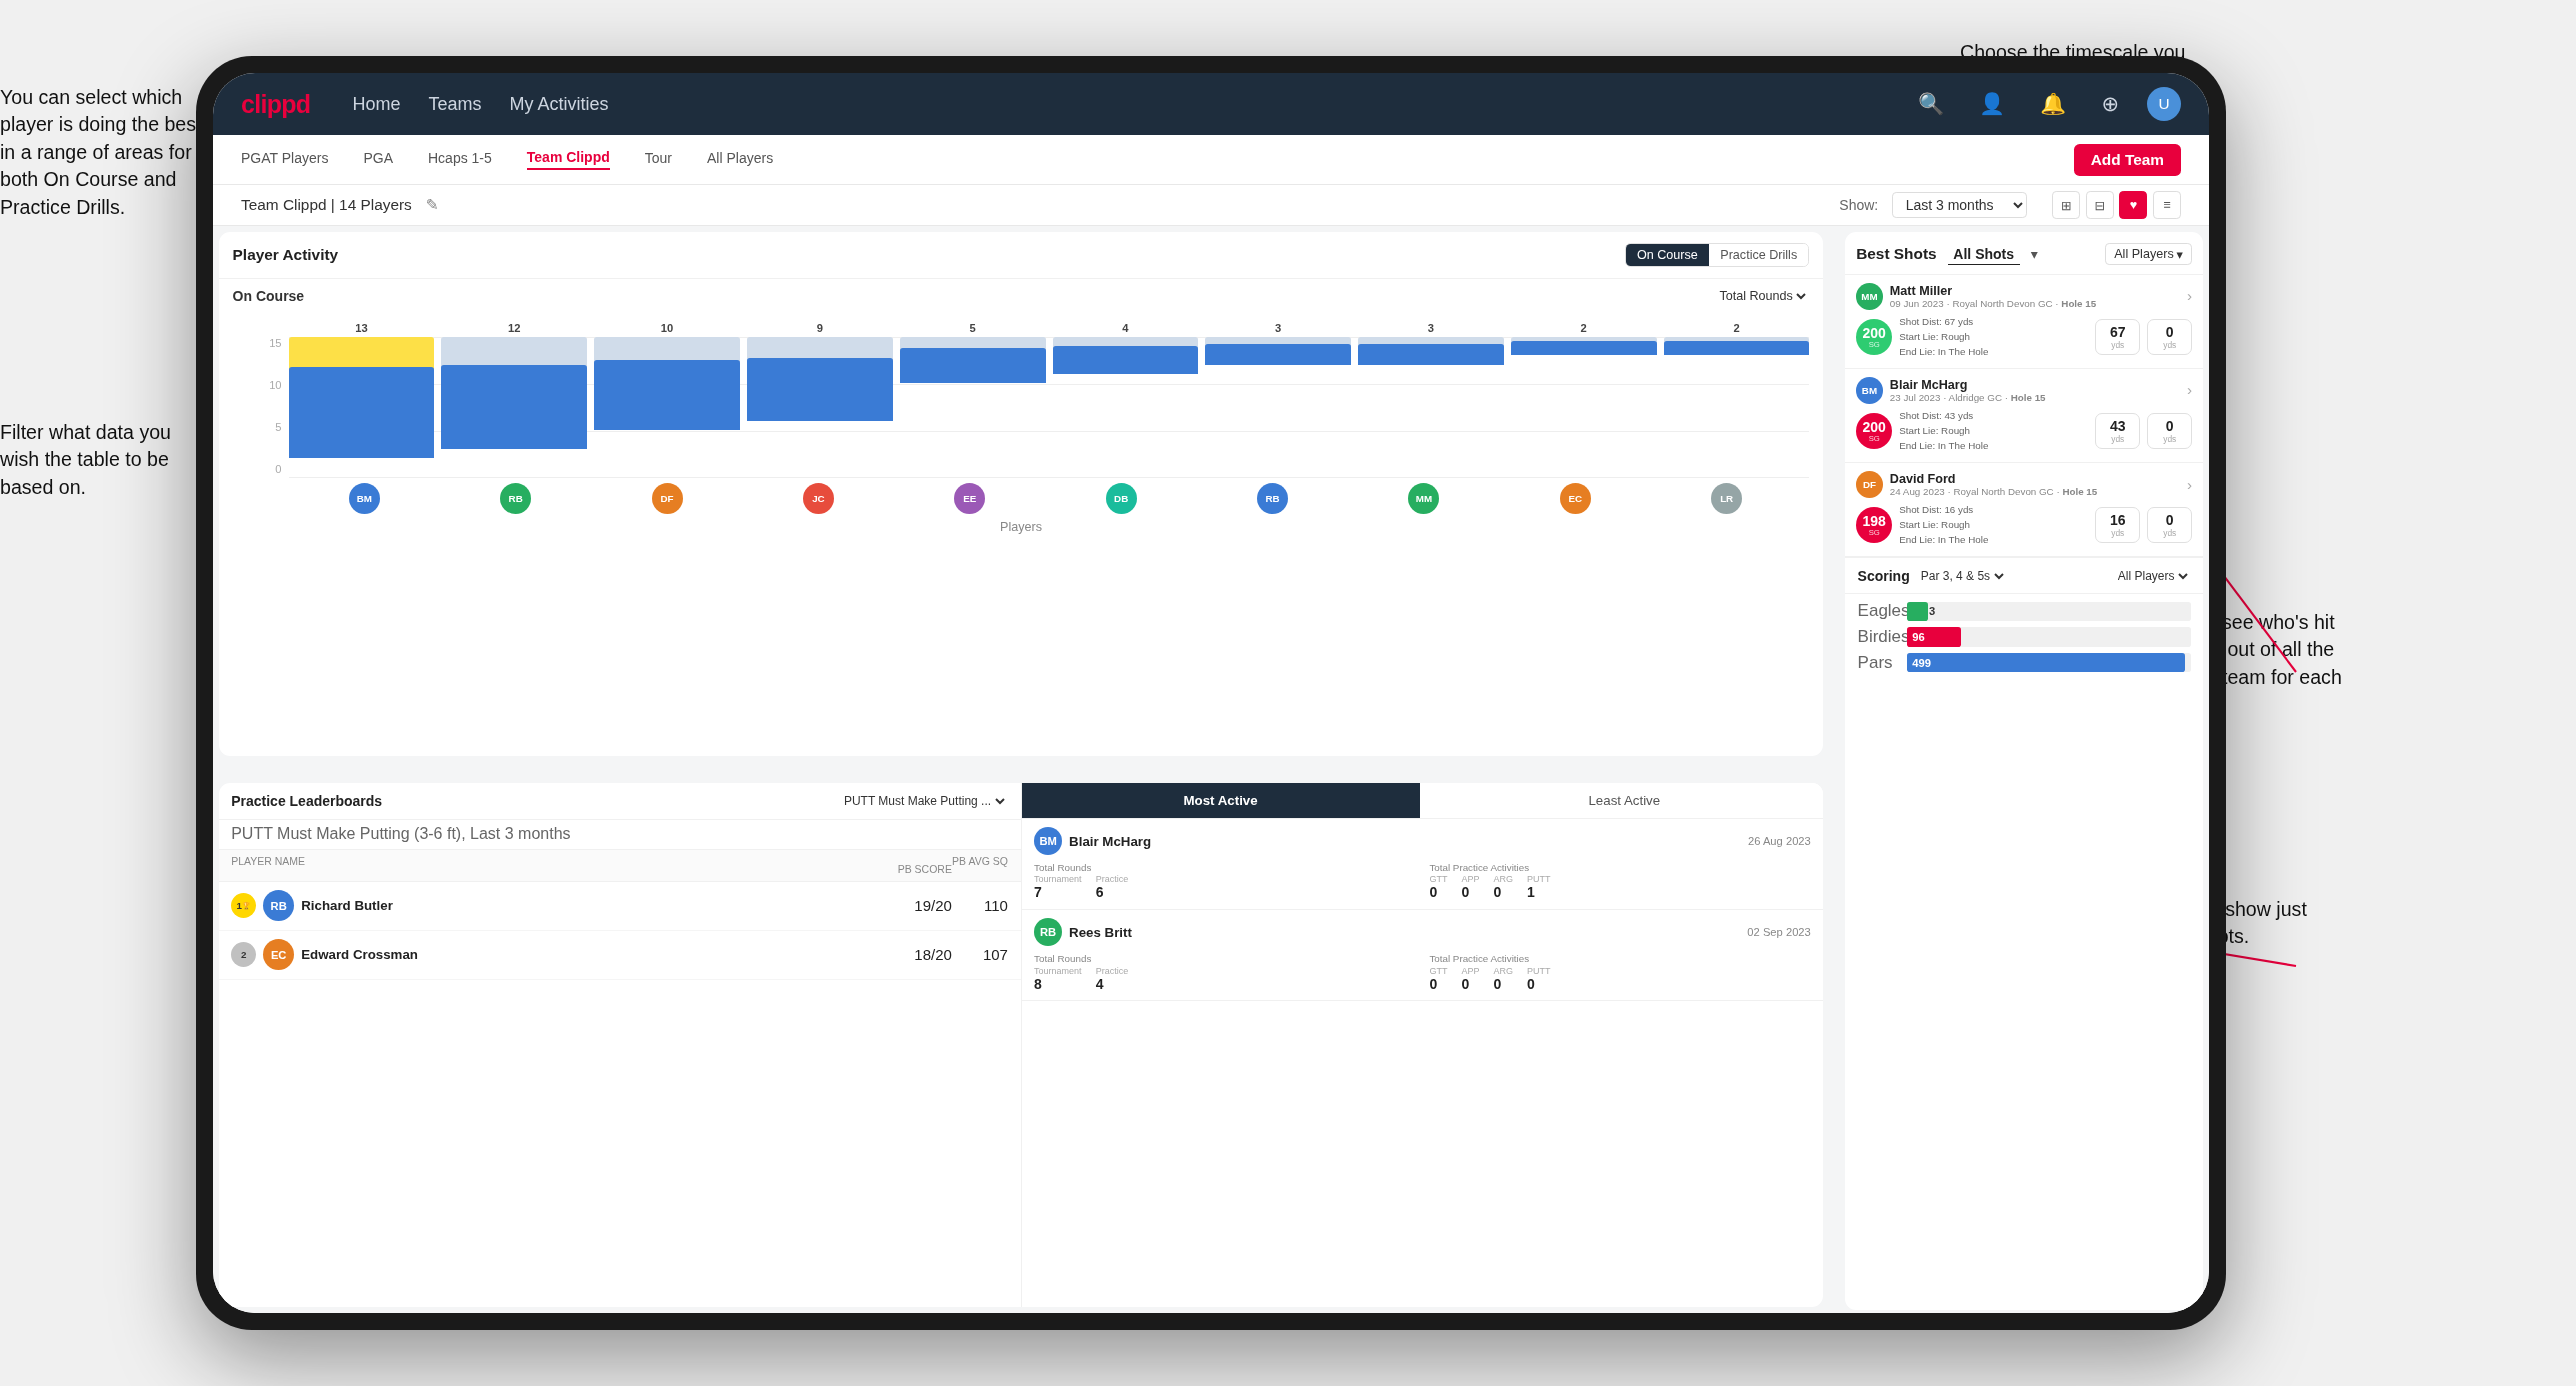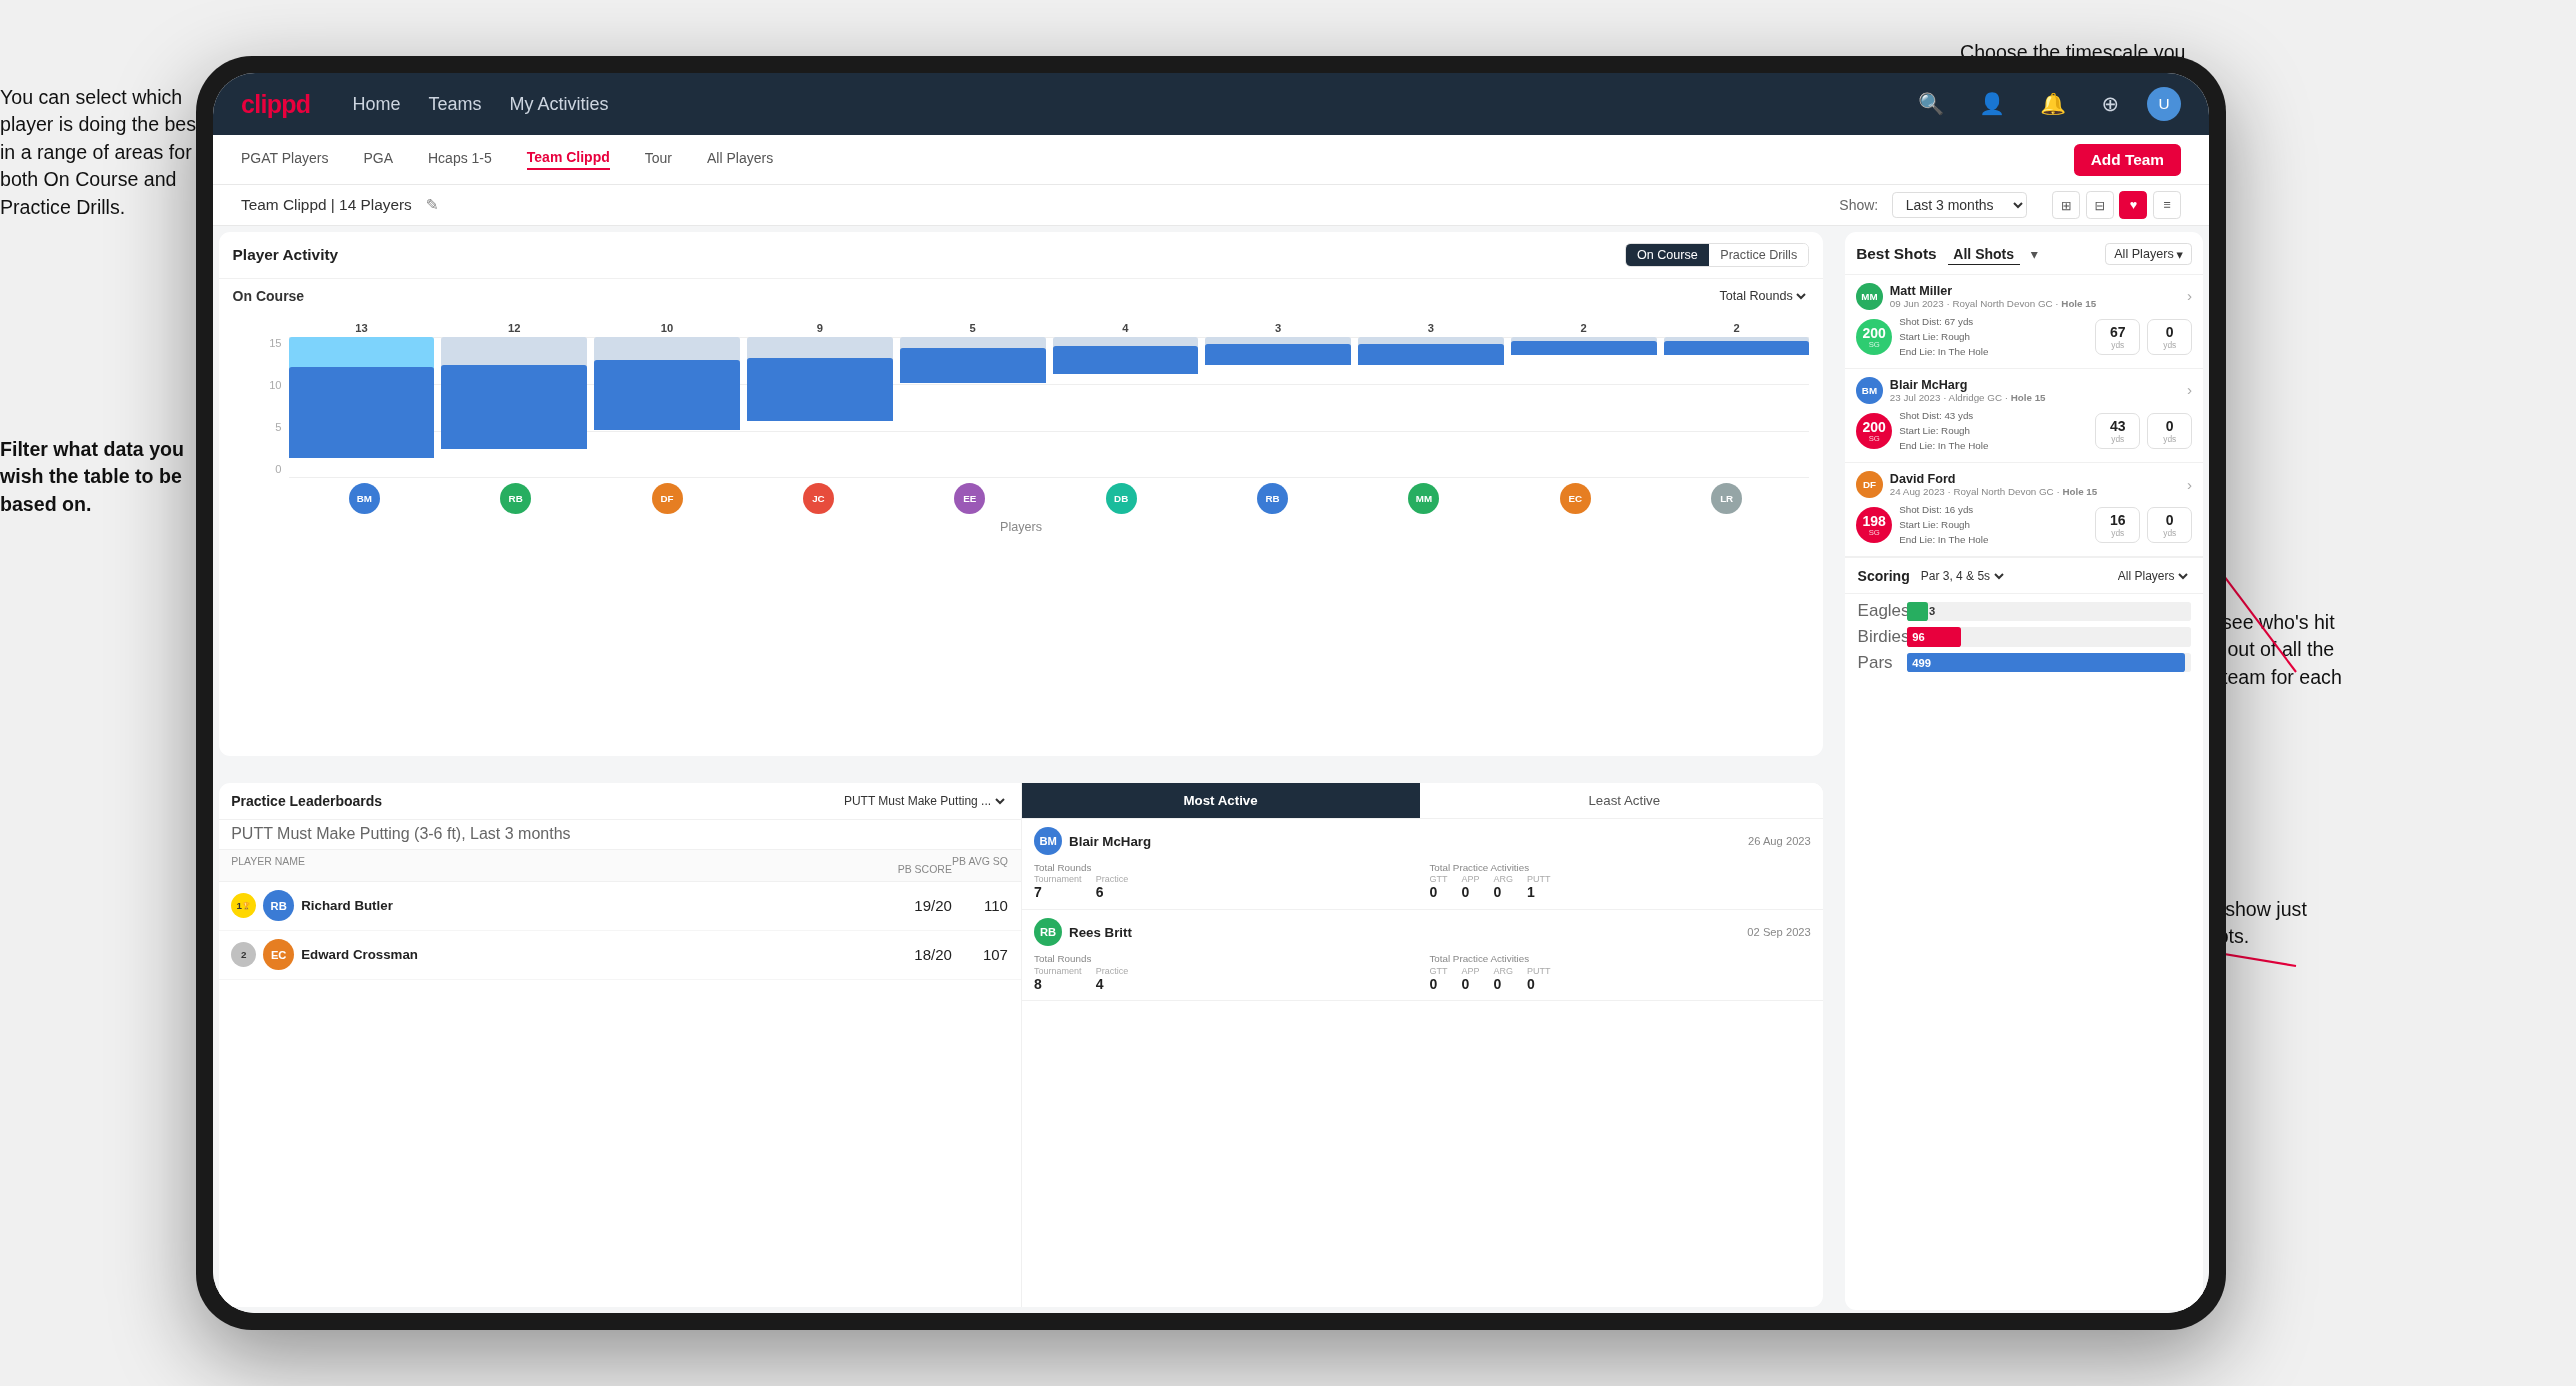--- a/index.html
+++ b/index.html
@@ -27,24 +27,23 @@
       right: 364px;
       max-width: 252px;
       text-align: left;
     }
     .annotation-top-left {
       top: 84px;
       left: 0px;
       max-width: 203px;
     }
     .annotation-mid-left {
-      top: 436px;
+      top: 419px;
       left: 0px;
       max-width: 196px;
-      font-weight: bold;
     }
     .annotation-bot-right {
       top: 896px;
       right: 266px;
       max-width: 266px;
     }
     .annotation-mid-right {
       top: 609px;
       right: 210px;
       max-width: 266px;
@@ -930,21 +929,21 @@
             <div style="display:flex;align-items:flex-end;flex:1;height:140px;gap:7px;position:relative;">
 
               <div style="position:absolute;left:0;right:0;top:0;bottom:0;pointer-events:none;">
                 <div style="position:absolute;left:0;right:0;height:0.7px;background:#eee;bottom:0;"></div>
                 <div style="position:absolute;left:0;right:0;height:0.7px;background:#eee;bottom:46px;"></div>
                 <div style="position:absolute;left:0;right:0;height:0.7px;background:#eee;bottom:93px;"></div>
                 <div style="position:absolute;left:0;right:0;height:0.7px;background:#eee;bottom:140px;"></div>
               </div>
 
               <div class="bar-group" style="height:140px;">
-                <div style="height:121px;width:100%;background:#7dd3fc;border-radius:2.8px 2.8px 0 0;position:relative;padding-left:6px;">
+                <div style="height:121px;width:100%;background:#fde047;border-radius:2.8px 2.8px 0 0;position:relative;padding-left:6px;">
                   <div style="position:absolute;bottom:0;left:0;right:0;height:91px;background:#3a7bd5;border-radius:2.8px 2.8px 0 0;"></div>
                   <div style="position:absolute;top:-15.4px;left:0;right:0;text-align:center;font-size:11.2px;font-weight:700;color:#444;">13</div>
                 </div>
               </div>
 
               <div class="bar-group" style="height:140px;">
                 <div style="height:112px;width:100%;background:#d0dcea;border-radius:2.8px 2.8px 0 0;position:relative;">
                   <div style="position:absolute;bottom:0;left:0;right:0;height:84px;background:#3a7bd5;border-radius:2.8px 2.8px 0 0;"></div>
                   <div style="position:absolute;top:-15.4px;left:0;right:0;text-align:center;font-size:11.2px;font-weight:700;color:#444;">12</div>
                 </div>

